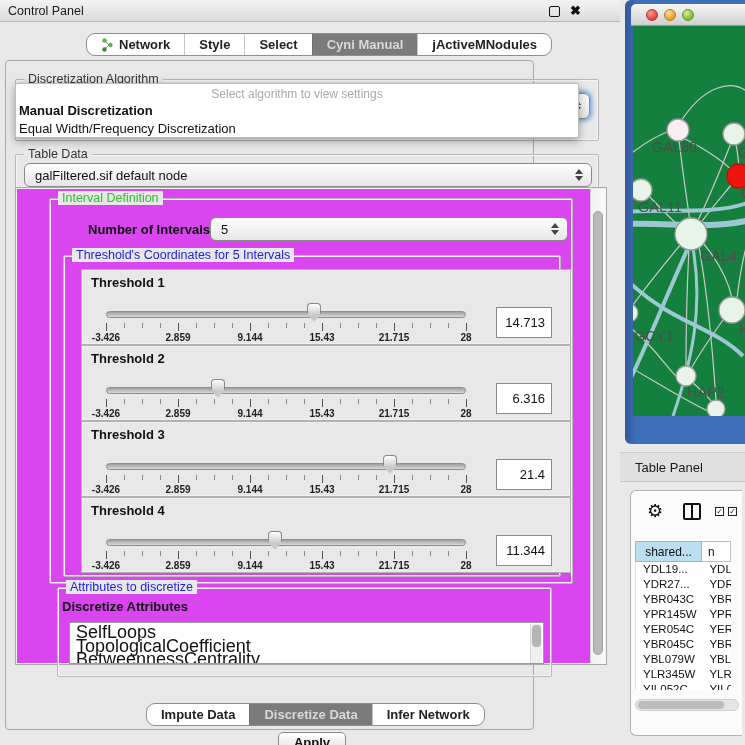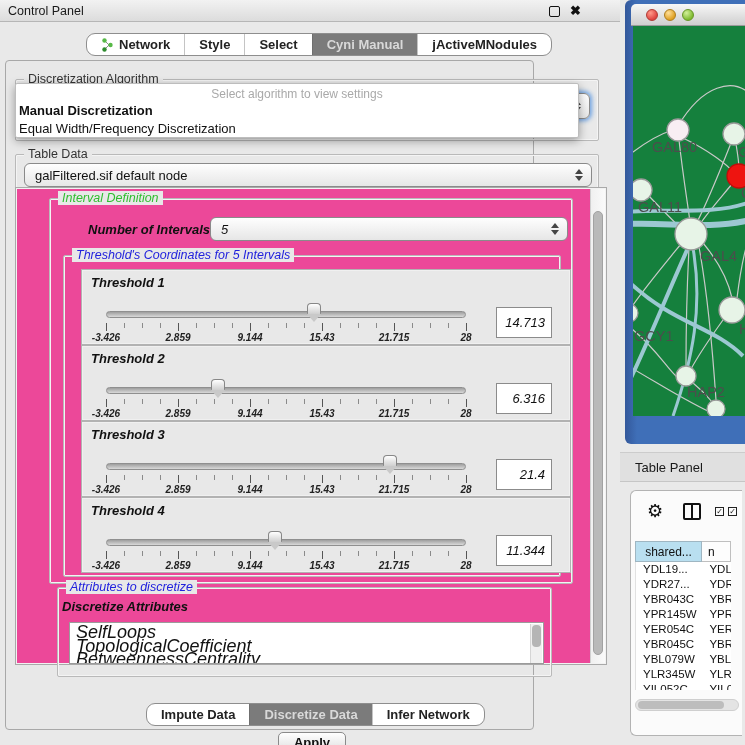--- a/index.html
+++ b/index.html
@@ -42,21 +42,21 @@
 
   #algo-combo { left:20px; top:32px; width:564px; height:26px;
     box-shadow:0 0 4px 2px rgba(90,150,225,.85); }
   #algo-popup { left:9px; top:22px; width:564px; height:55px; background:#fff;
     border:1px solid #bdbdbd; border-radius:2px; box-shadow:0 3px 10px rgba(0,0,0,.35); z-index:5; }
   #popup-hint { width:100%; text-align:center; font-size:12px; color:#a9a9a9; padding-top:3px; }
   .popup-item { font-size:13px; color:#111; padding:2px 3px 1px; }
   .popup-item.b { font-weight:bold; }
 
   #scrollview { left:9px; top:126px; width:592px; height:478px; border:1px solid #a9a9a9;
-    background:#ec4899; box-shadow:inset 0 0 0 1px #f2f2f2;font-style:italic; }
+    background:#d946ef; box-shadow:inset 0 0 0 1px #f2f2f2; }
   #vscroll { right:1px; top:1px; width:15px; height:474px; background:linear-gradient(to right,#f0f0f0,#fafafa); border-left:1px solid #d0d0d0; }
   #vscroll-thumb { left:2px; top:22px; width:10px; height:444px; background:#b9b9b9; border:1px solid #a2a2a2; border-radius:6px; }
 
   .bold-label { font-weight:bold; font-size:13px; color:#111; }
 
   .thr-panel { position:absolute; left:17px; width:490px; height:76px; border:1px solid #b2b2b2;
     background:#e8e8e8; box-shadow:inset 0 0 0 1px #f0f0f0; }
   .thr-title { position:absolute; left:9px; top:5px; font-weight:bold; font-size:13px; color:#111; }
   .slider-zone { position:absolute; left:24px; top:31px; width:360px; height:42px; }
   .track { position:absolute; left:0; top:10px; width:100%; height:7px; border-radius:4px;

